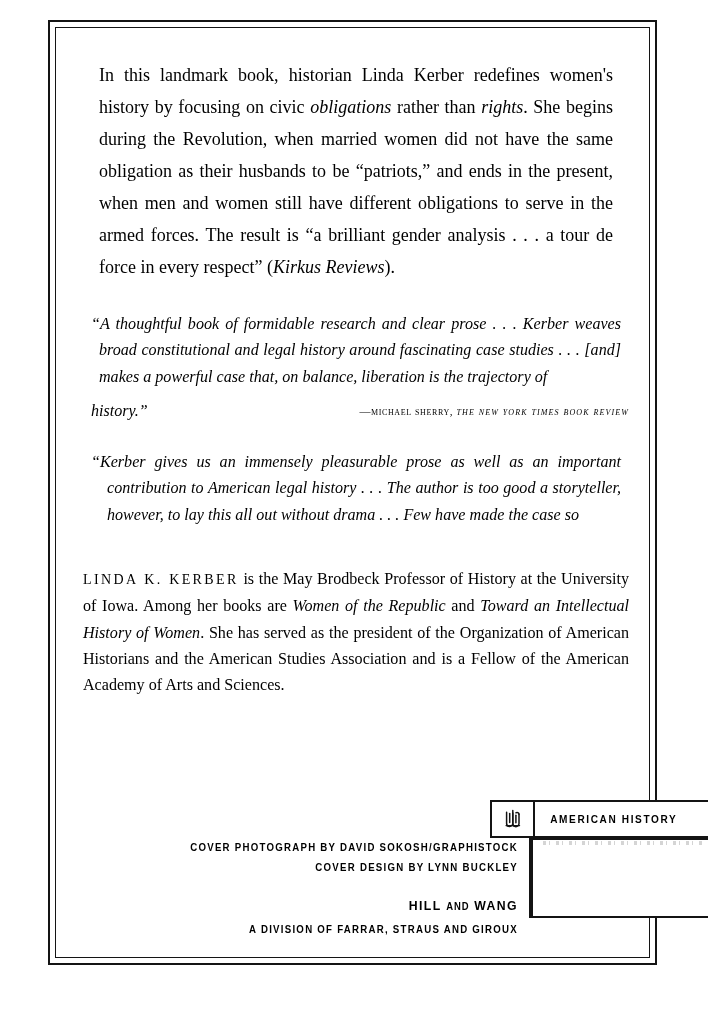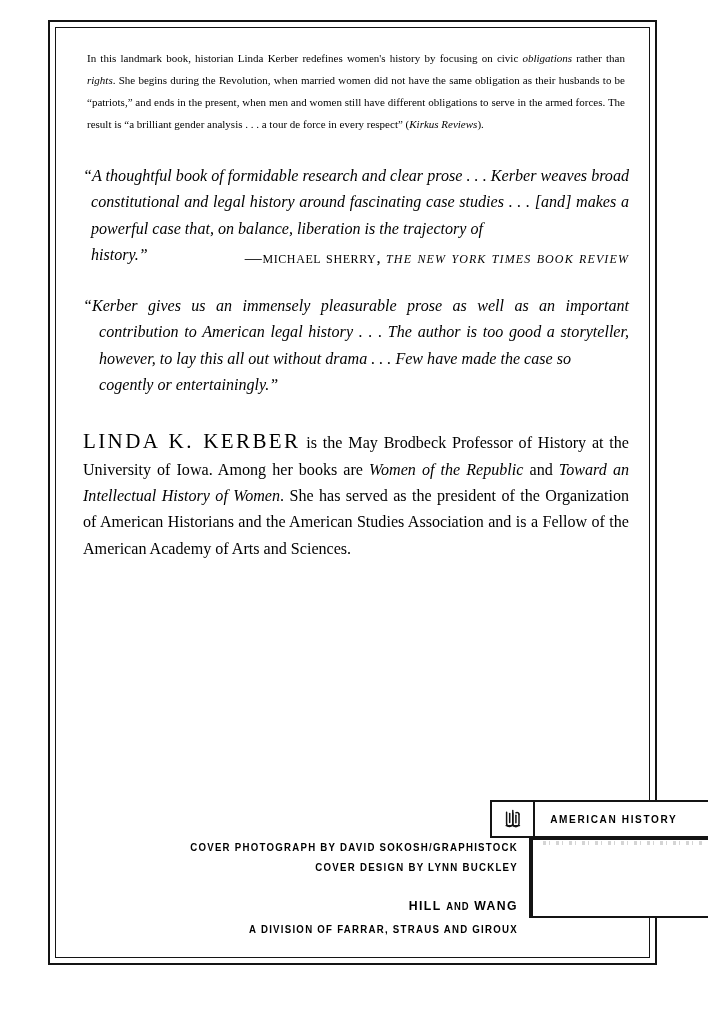--- a/index.html
+++ b/index.html
@@ -38,63 +38,63 @@
 
   
   #content {
     position: absolute;
     left: 83px;
     top: 43px;
     width: 546px;
   }
 
   .blurb {
-    font-size: 11px;
-    line-height: 22px;
+    font-size: 18px;
+    line-height: 32px;
     text-align: justify;
     text-justify: inter-word;
-    margin: 4px;
+    margin: 16px;
   }
   .blurb em { font-style: italic; }
 
   .quote-block {
     margin: 0;
     padding: 0;
   }
   .quote-text {
     font-style: italic;
     font-size: 16.1px;
     line-height: 26.3px;
     text-align: justify;
     text-justify: inter-word;
-    margin: 0;
+    margin: 8px;
     text-indent: -8px;
     padding-left: 8px;
   }
   .quote-text.hang2 { padding-left: 16px; text-indent: -16px; }
 
   .attribution {
-    font-size: 17px;
+    font-size: 11px;
     letter-spacing: 0.6px;
     text-align: right;
     margin: 0;
     white-space: nowrap;
   }
   .attr-person { font-variant: small-caps; text-transform: lowercase; }
   .attr-pub {
     font-style: italic;
     font-variant: small-caps;
     text-transform: lowercase;
     letter-spacing: 1.1px;
   }
 
   
   .quote-tail {
     display: flex;
-    align-items: flex-end;
+    align-items: center;
     justify-content: space-between;
     gap: 10px;
   }
   .quote-tail .tail-text {
     font-style: italic;
     font-size: 16.1px;
     line-height: 26.3px;
     white-space: nowrap;
     padding-left: 8px;
   }
@@ -102,21 +102,21 @@
 
   
   #author-bio {
     font-size: 16.1px;
     line-height: 26.3px;
     text-align: justify;
     text-justify: inter-word;
     margin: 0;
   }
   #author-bio .author-name {
-    font-size: 21px;
+    font-size: 14px;
     letter-spacing: 2.4px;
     white-space: nowrap;
   }
   #author-bio em { font-style: italic; }
 
   
   #credits {
     position: absolute;
     left: 120px;
     top: 838px;
@@ -228,21 +228,20 @@
     <p class="quote-text">“A thoughtful book of formidable research and clear prose . . . Kerber weaves broad constitutional and legal history around fascinating case studies . . . [and] makes a powerful case that, on balance, liberation is the trajectory of</p>
     <div class="quote-tail">
       <span class="tail-text">history.”</span>
       <span class="attribution"><span>—</span><span class="attr-person">MICHAEL SHERRY,</span> <span class="attr-pub">THE NEW YORK TIMES BOOK REVIEW</span></span>
     </div>
   </div>
 
   <div class="quote-block" style="margin-bottom:25px;">
     <p class="quote-text hang2">“Kerber gives us an immensely pleasurable prose as well as an important contribution to American legal history . . . The author is too good a storyteller, however, to lay this all out without drama . . . Few have made the case so</p>
     <div class="quote-tail hang2">
-      <span class="tail-text">cogently or entertainingly.”</span>
     </div>
   </div>
 
 
   <p id="author-bio" style="margin-top:30px;"><span class="author-name">LINDA K. KERBER</span><span> is the May Brodbeck Professor of History at the University of Iowa. Among her books are </span><em>Women of the Republic</em><span> and </span><em>Toward an Intellectual History of Women</em><span>. She has served as the president of the Organization of American Historians and the American Studies Association and is a Fellow of the American Academy of Arts and Sciences.</span></p>
 
 </div>
 
 <div id="credits">
   <div class="credit-line">COVER PHOTOGRAPH BY DAVID SOKOSH/GRAPHISTOCK</div>

